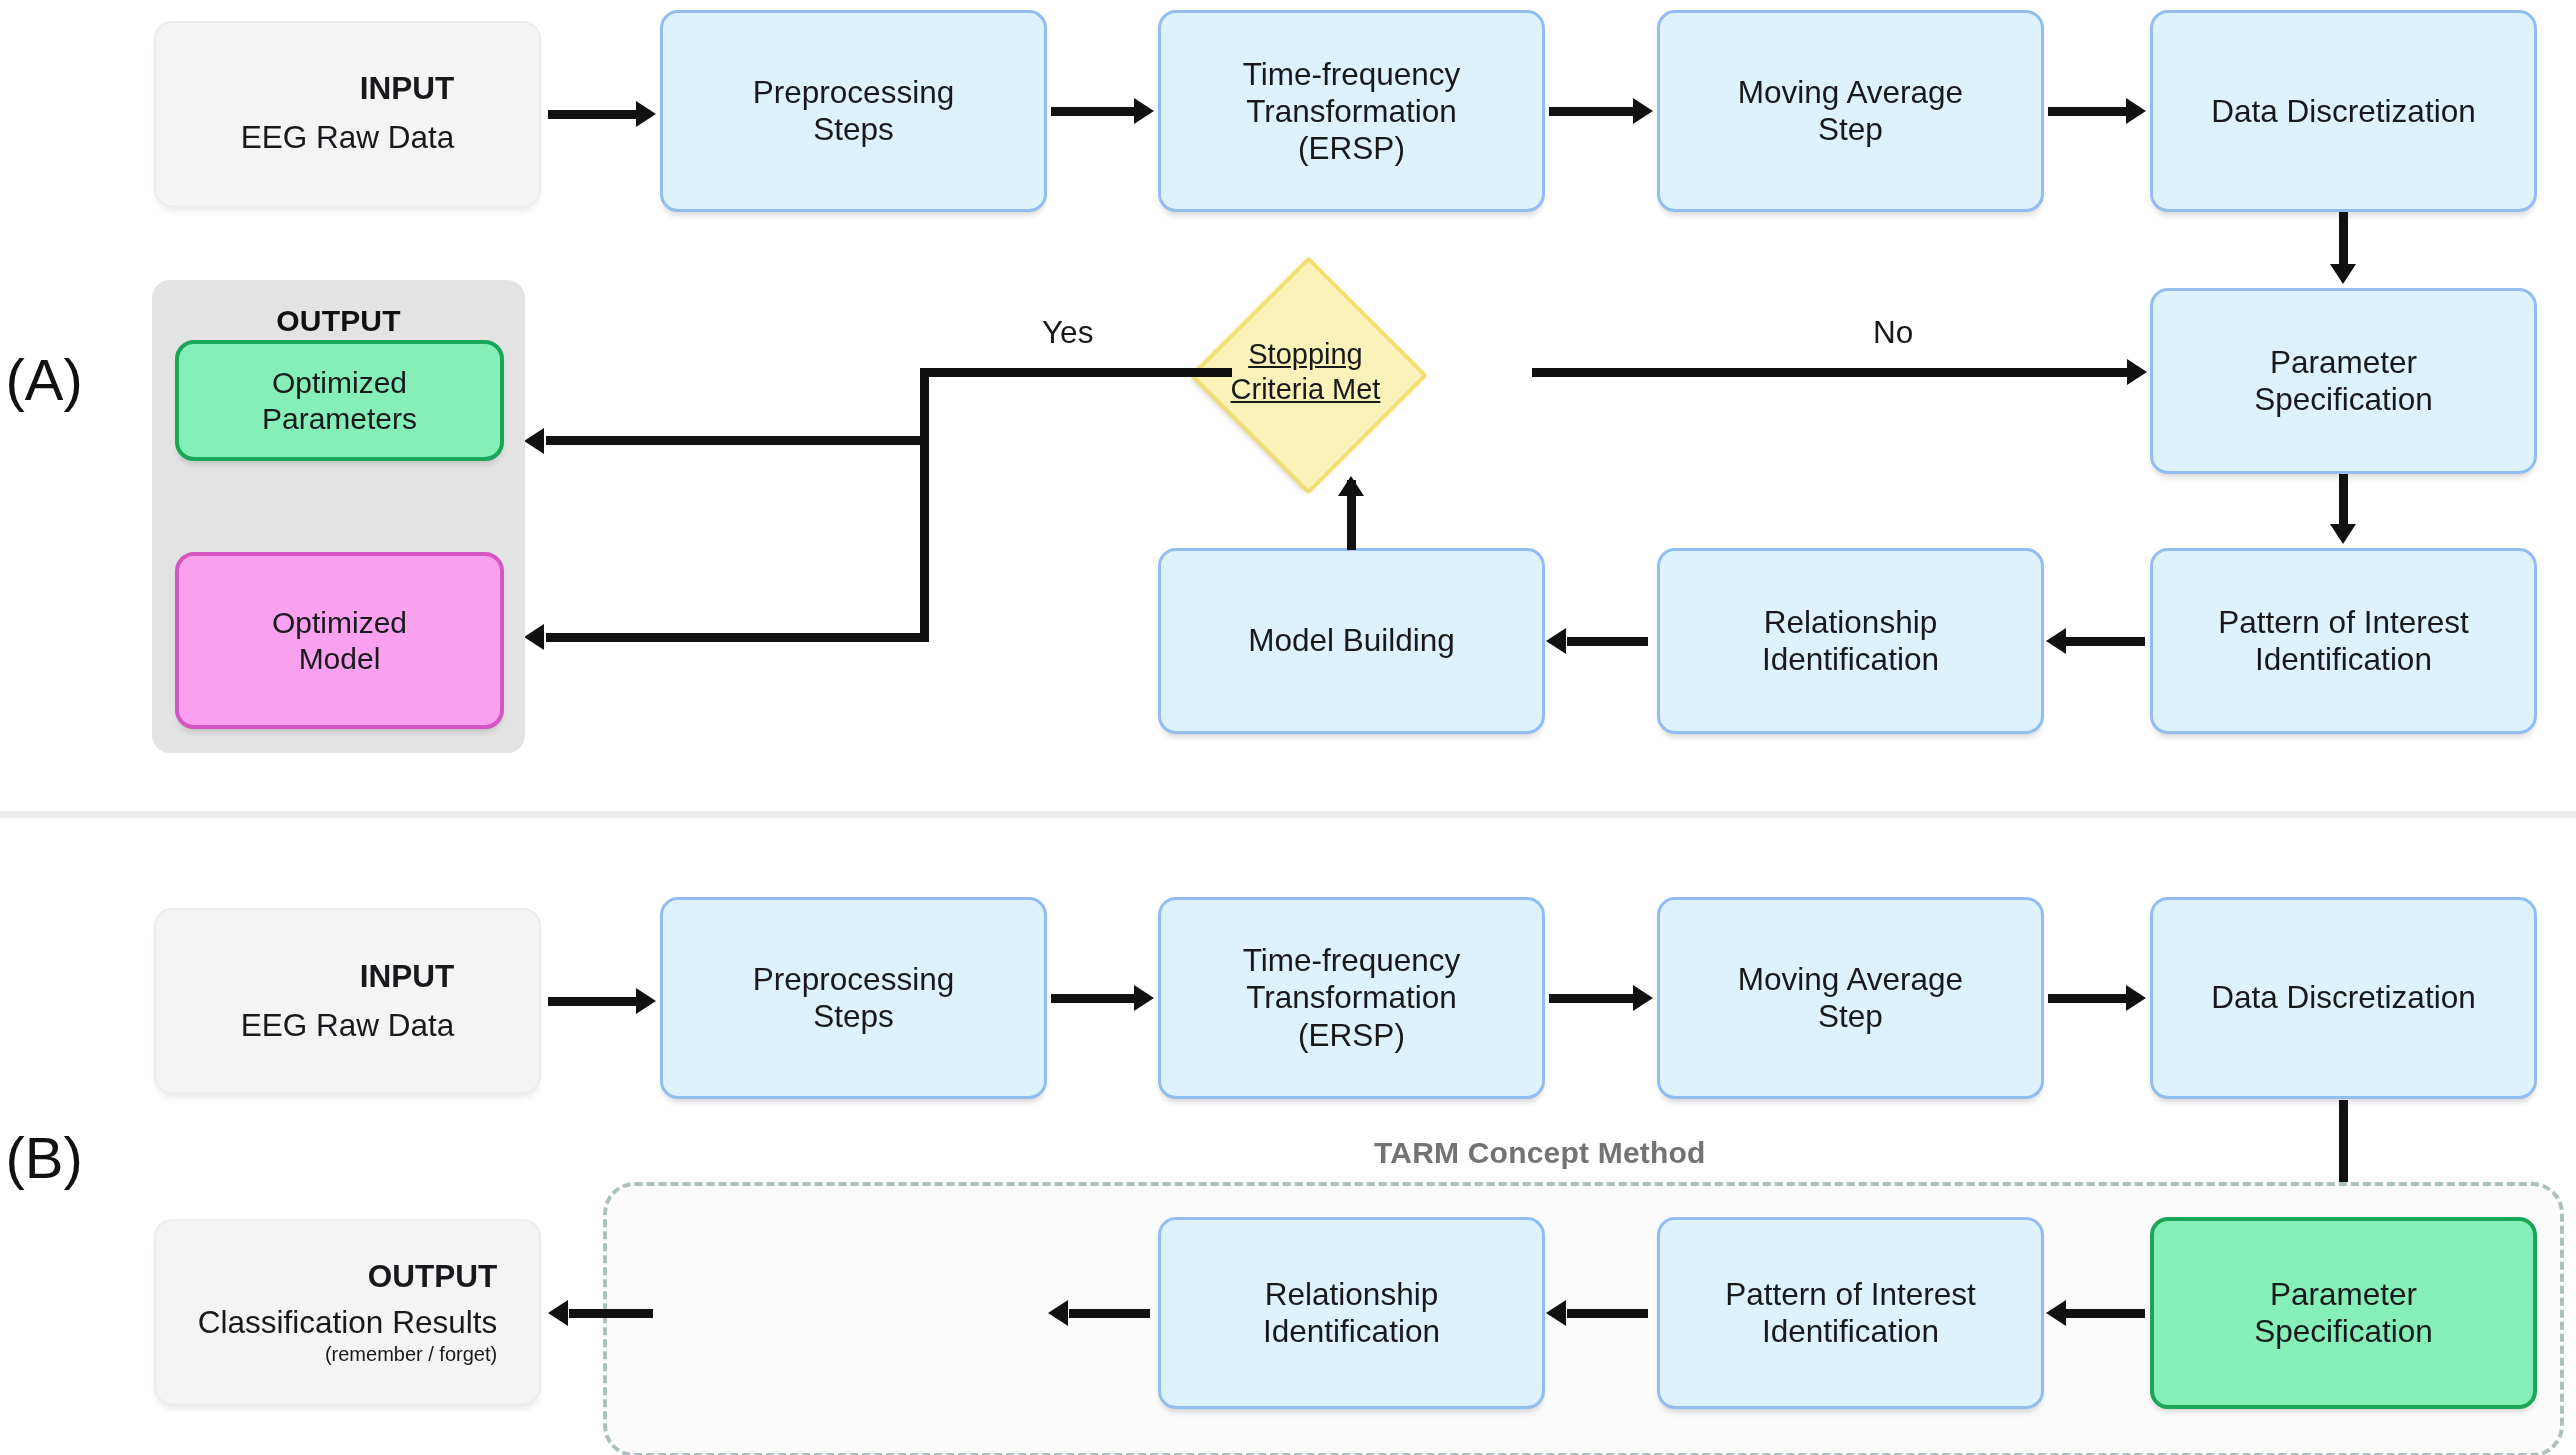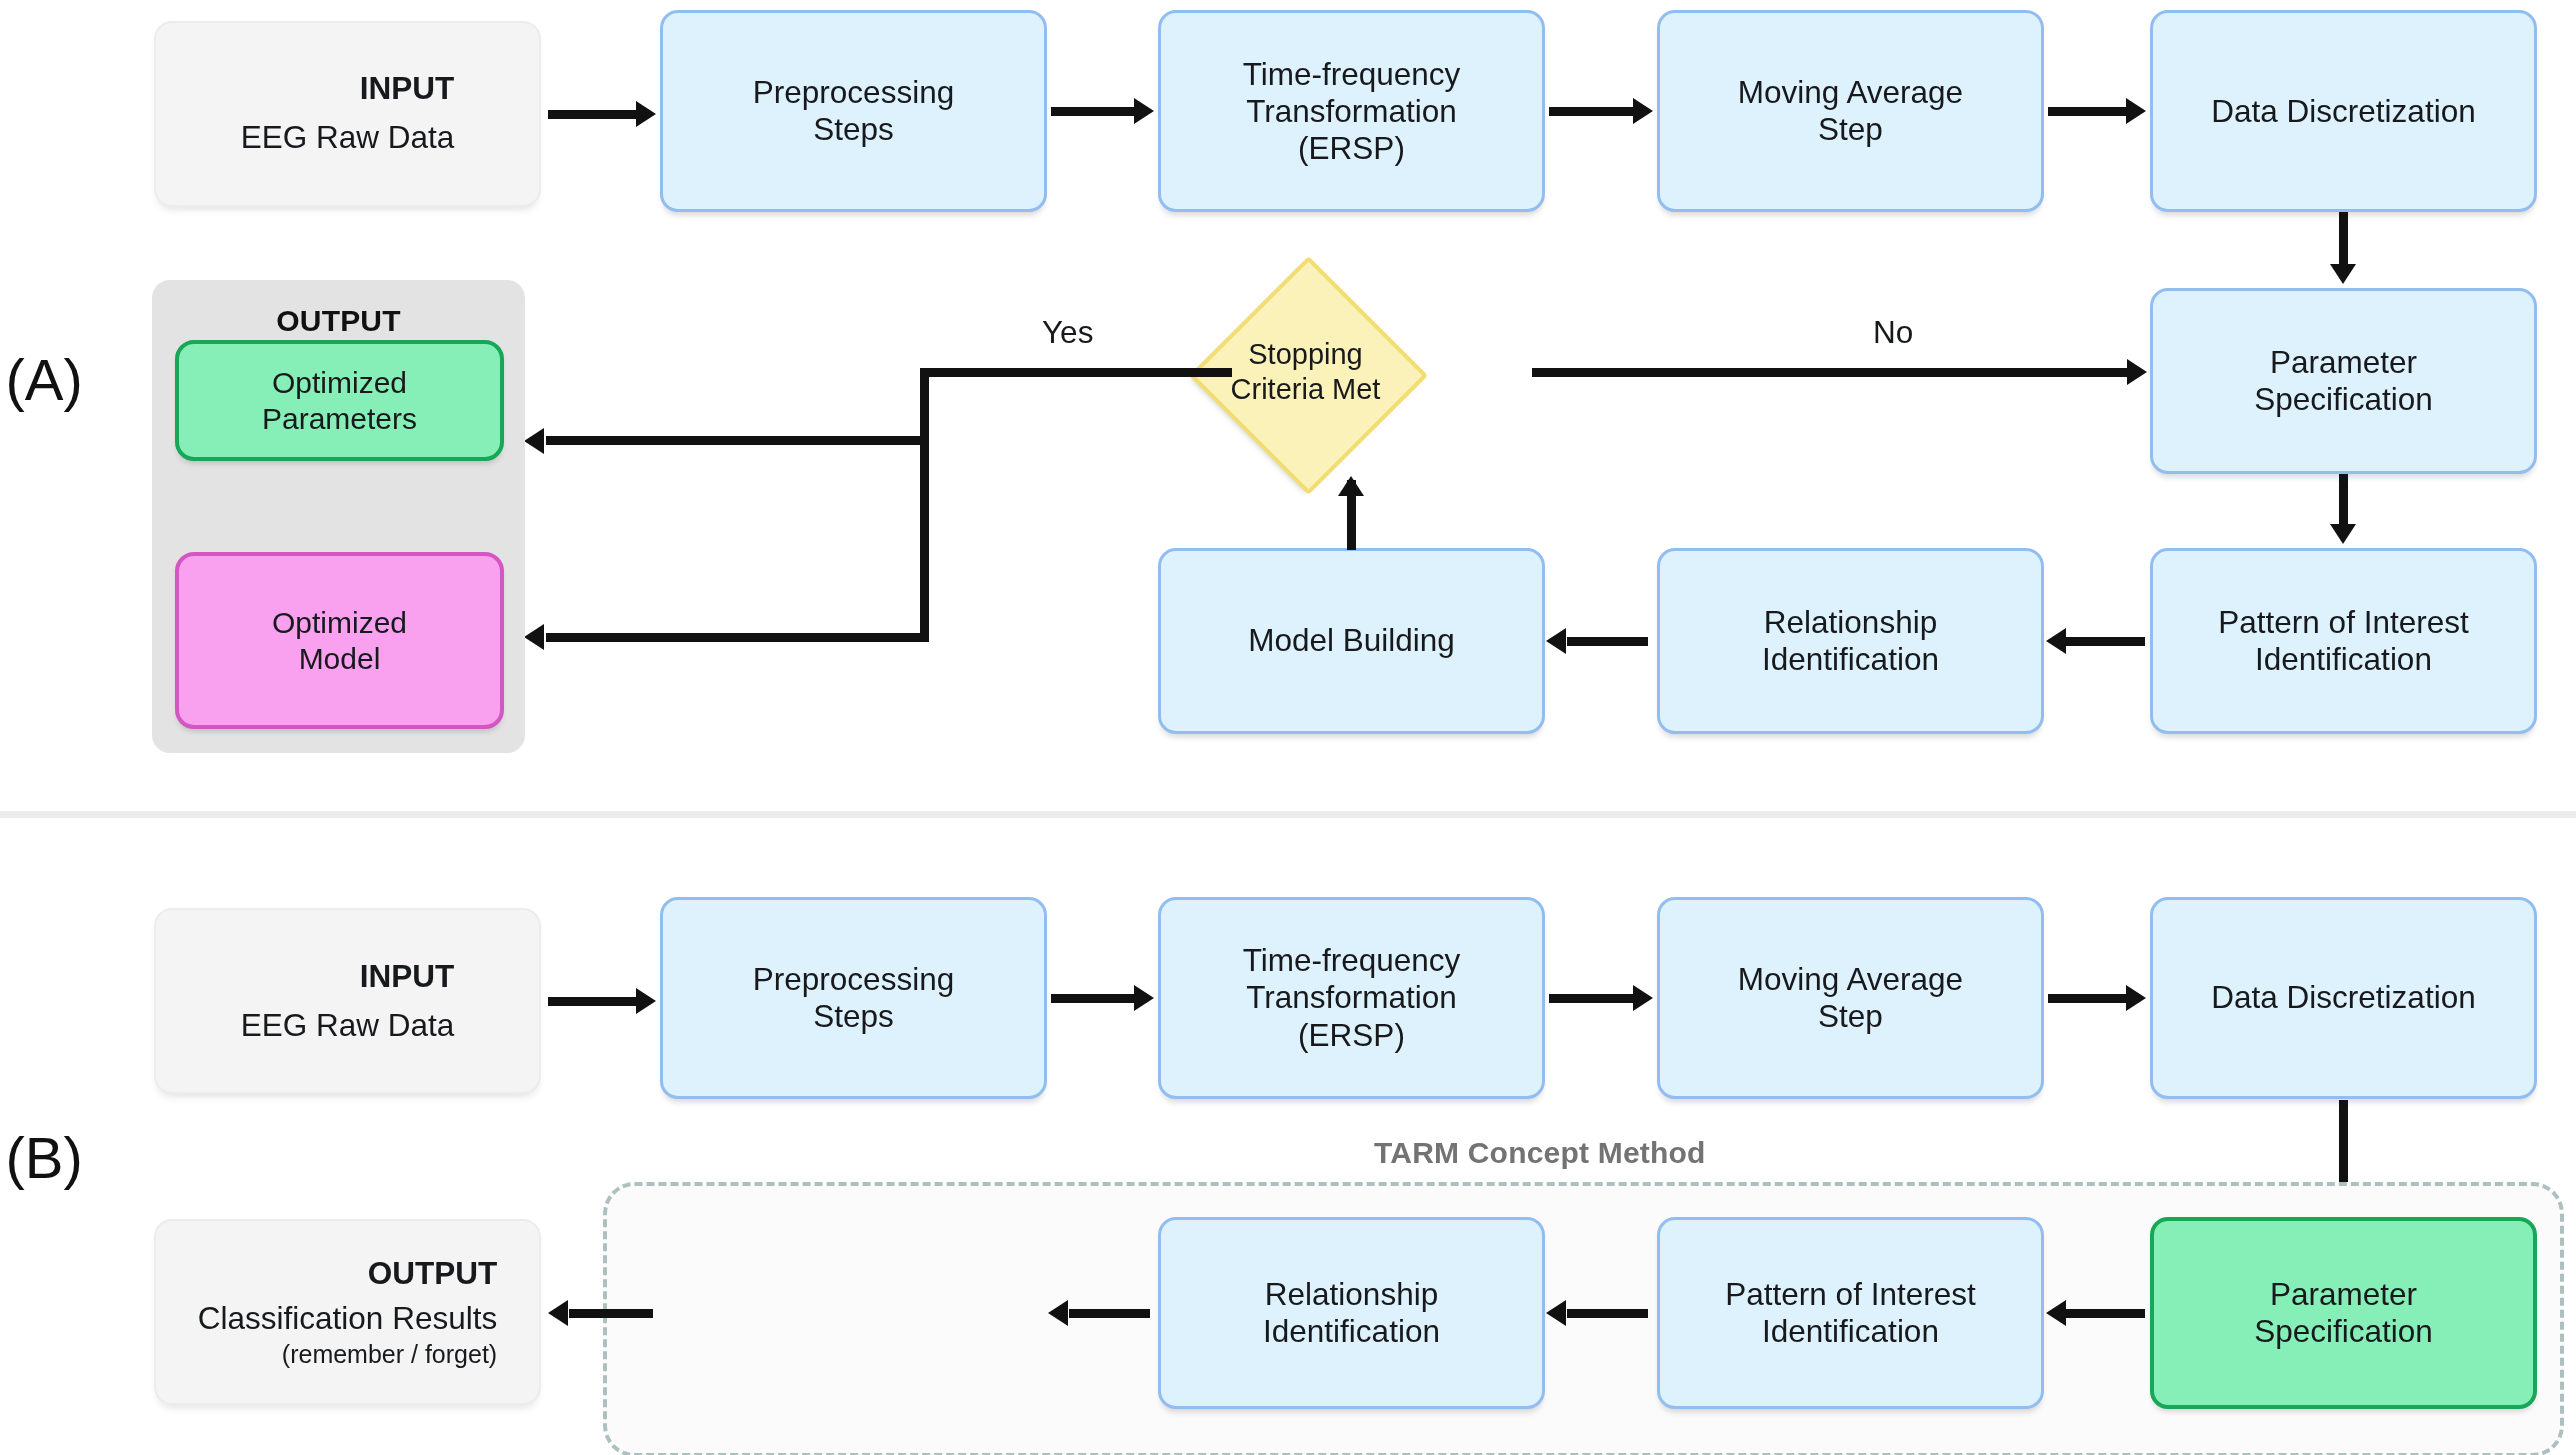--- a/index.html
+++ b/index.html
@@ -28,21 +28,21 @@
                  line-height:1.2;color:#17191c;white-space:pre-line;}
 
   .grp-gray{position:absolute;background:#e3e3e3;border-radius:18px;}
   .grp-dashed{position:absolute;background:#fbfbfb;border:4.1px dashed #adc0c0;
               border-radius:31.5px;}
 
   .io-title{font-weight:bold;}
   .io-stack{display:flex;flex-direction:column;align-items:flex-end;justify-content:center;
             line-height:1.25;}
   .io-sub{font-size:31.5px;}
-  .io-sub-sm{font-size:25px;}
+  .io-sub-sm{font-size:20px;}
 
   .grp-title{position:absolute;font-size:30px;font-weight:bold;
              letter-spacing:0.2px;white-space:nowrap;}
 
   .panel-tag{position:absolute;font-size:58px;color:#111;}
 
   .divider{position:absolute;background:#ececec;}
 
   .edge{position:absolute;background:#111;}
   .arrow{position:absolute;width:0;height:0;}
@@ -111,21 +111,21 @@
   <div class="edge" style="left:2066px;top:637px;width:79px;height:9px;"></div>
   <div class="arrow ar-left" style="left:2046px;top:628px;"></div>
 
   <div class="edge" style="left:1567px;top:637px;width:81px;height:9px;"></div>
   <div class="arrow ar-left" style="left:1546px;top:628px;"></div>
 
   <div class="edge" style="left:1347px;top:480px;width:9px;height:70px;"></div>
   <div class="arrow ar-up" style="left:1338px;top:476px;"></div>
 
   <div class="n-diamond" style="left:1224px;top:291px;width:161px;height:161px;"></div>
-  <div class="diamond-label" style="left:1206px;top:319px;width:199px;height:106px;">Stopping
+  <div class="diamond-label" style="left:1206px;top:319px;width:199px;height:106px;text-decoration:underline;">Stopping
 Criteria Met</div>
 
   <div class="edge" style="left:1532px;top:368px;width:599px;height:9px;"></div>
   <div class="arrow ar-right" style="left:2127px;top:359px;"></div>
   <div class="edge-label" style="left:1833px;top:314px;">No</div>
 
   <div class="edge" style="left:920px;top:368px;width:312px;height:9px;"></div>
   <div class="edge" style="left:920px;top:368px;width:9px;height:274px;"></div>
   <div class="edge-label" style="left:1002px;top:314px;">Yes</div>
 

